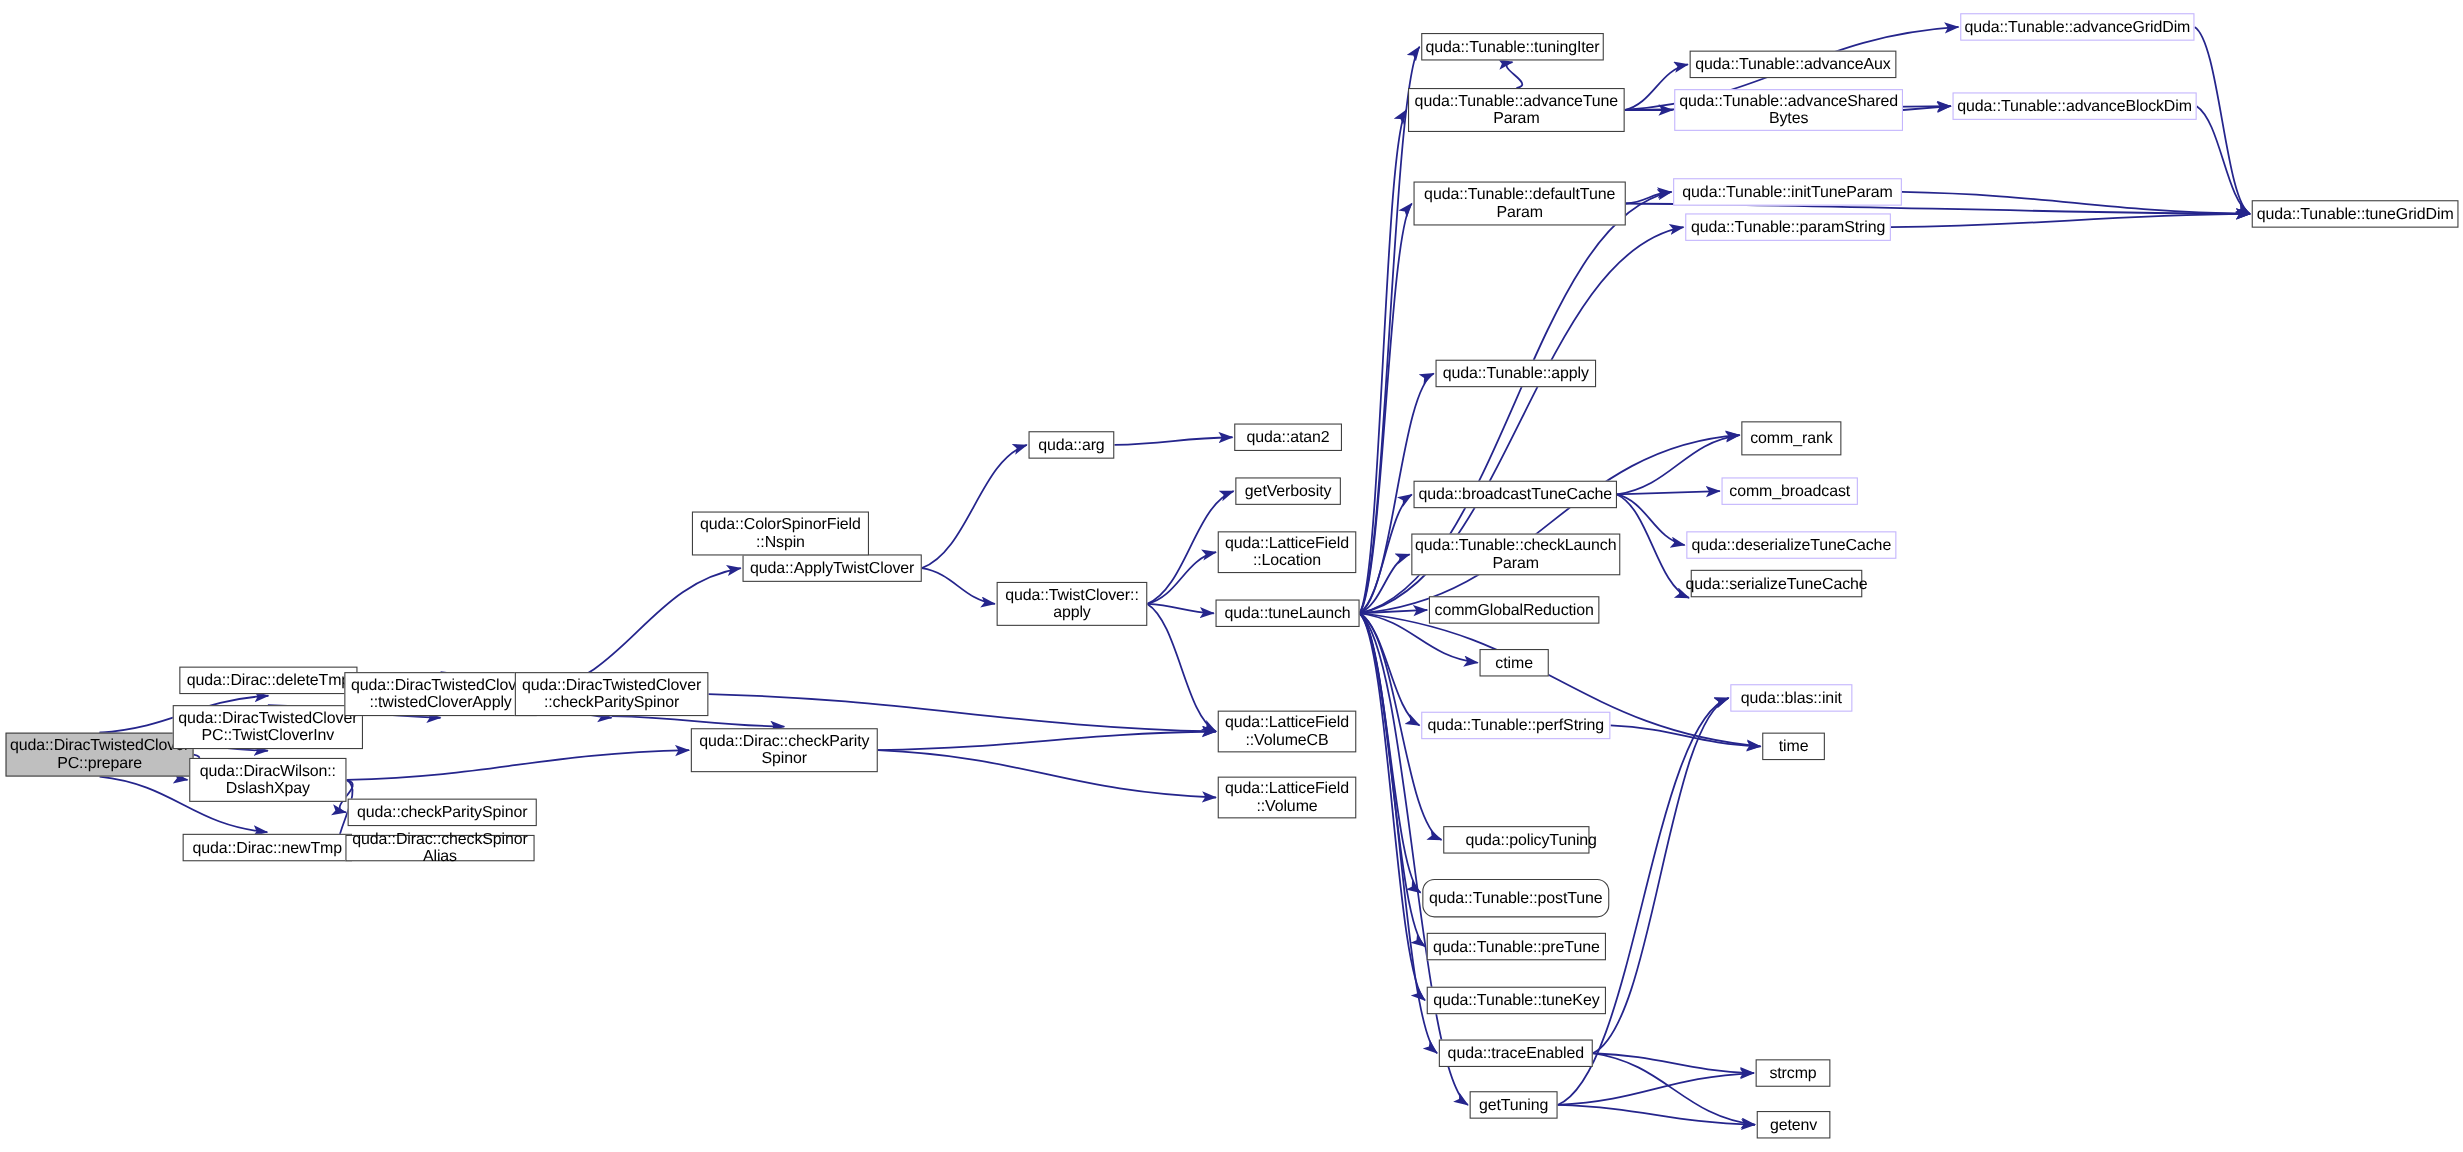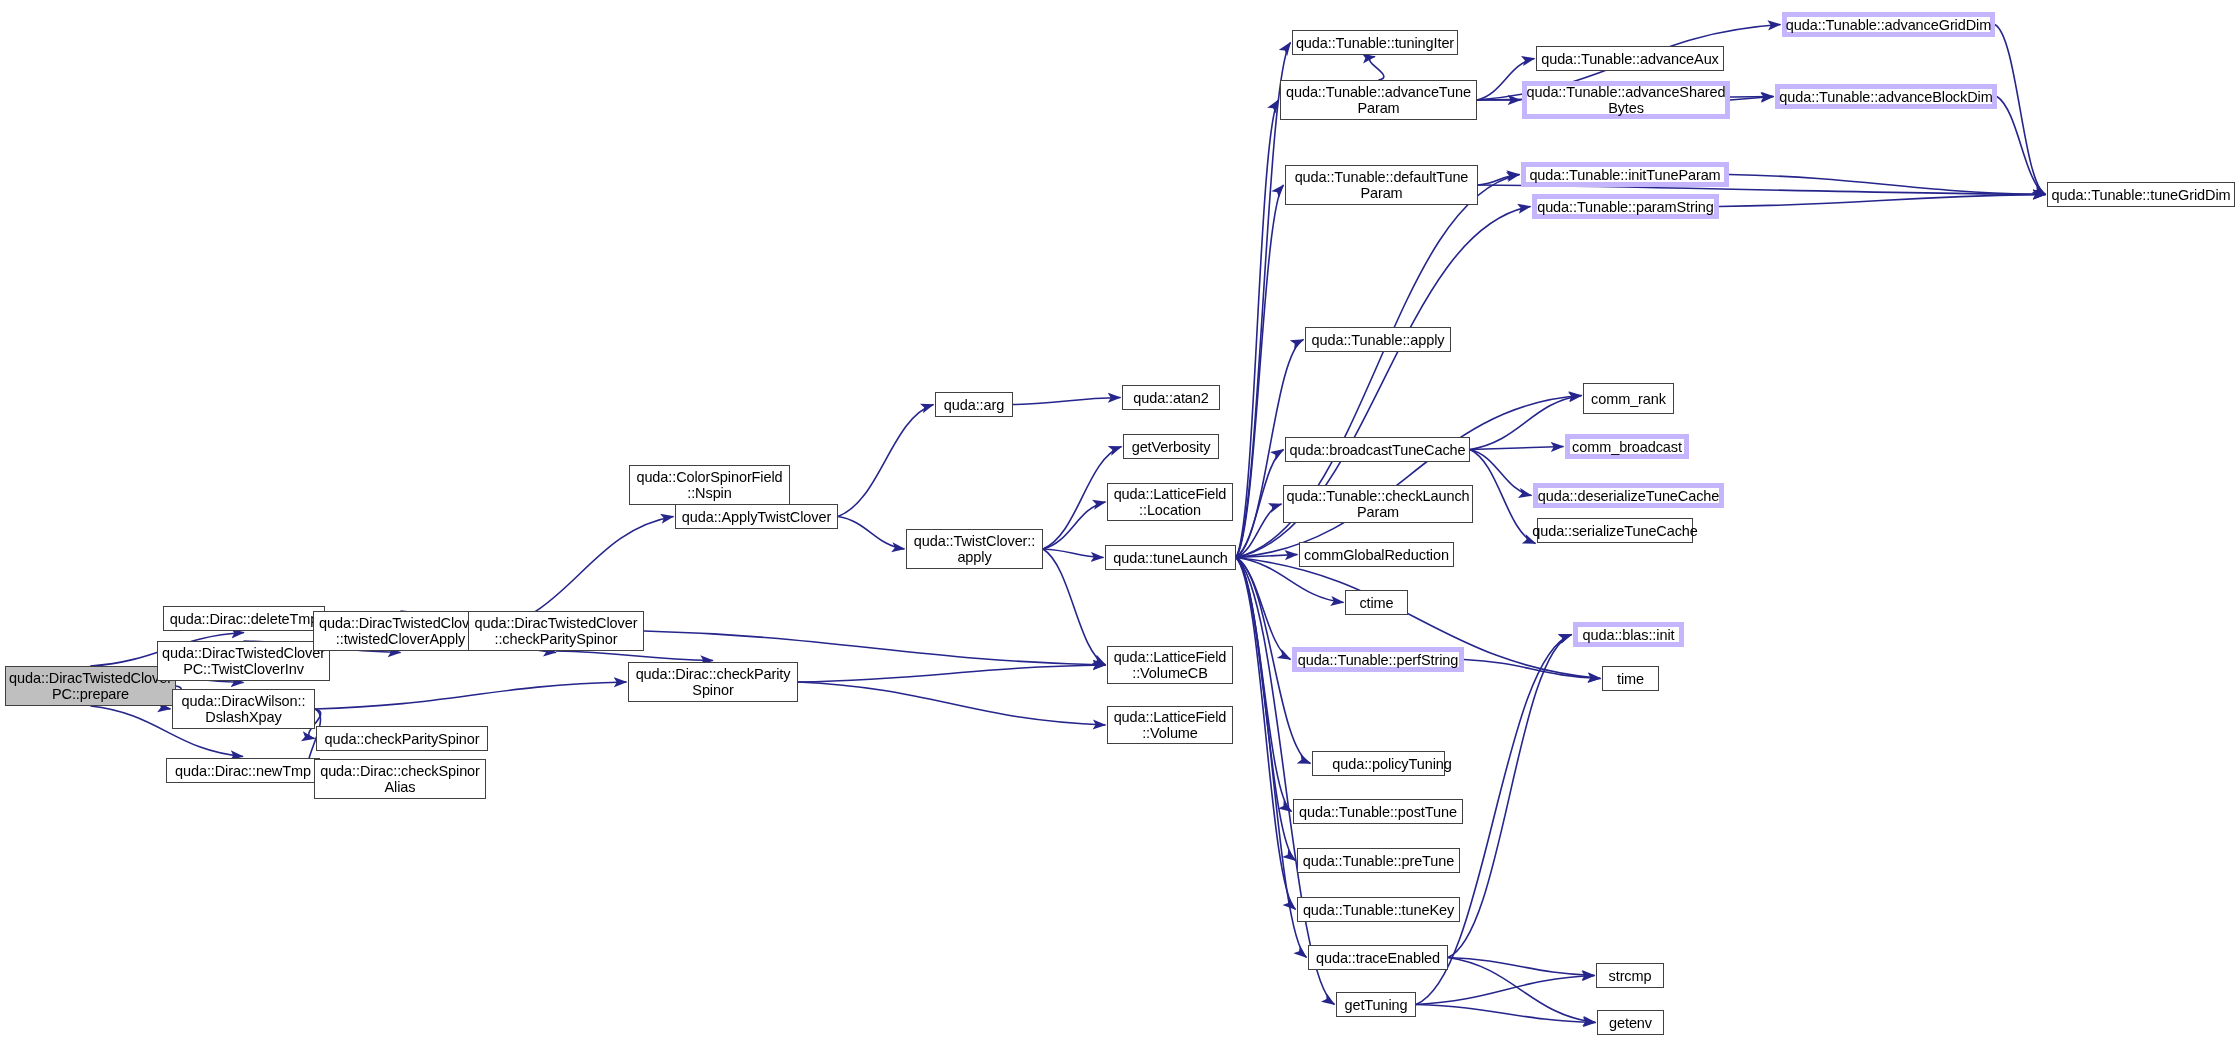--- a/index.html
+++ b/index.html
@@ -39,21 +39,21 @@
     letter-spacing: -0.1px;
     padding: 0 3px;
     white-space: pre-line;
     z-index: 5;
   }
   .node.root {
     background: #bfbfbf;
     border: 1px solid #404040;
   }
   .node.hot {
-    border: 5px solid #c4b5fd;
+    border: 1px solid #c4b5fd;
   }
 </style>
 </head>
 <body>
 
 <div id="canvas">
   <svg id="edges" viewBox="0 0 2239 1047" preserveAspectRatio="none">
     <defs>
       <marker id="arrow" markerWidth="9" markerHeight="9" refX="8" refY="3.2" orient="auto" markerUnits="strokeWidth">
         <path d="M0,0 L8.5,3.2 L0,6.4 L1.9,3.2 z" fill="#25258c"></path>
@@ -131,21 +131,21 @@
 PC::prepare</div>
       <div class="node" style="left: 163px; top: 606px; width: 162px; height: 25px;">quda::Dirac::deleteTmp</div>
       <div class="node" style="left: 157px; top: 641px; width: 173px; height: 40px;">quda::DiracTwistedClover
 PC::TwistCloverInv</div>
       <div class="node" style="left: 172px; top: 689px; width: 143px; height: 40px;">quda::DiracWilson::
 DslashXpay</div>
       <div class="node" style="left: 166px; top: 758px; width: 154px; height: 25px;">quda::Dirac::newTmp</div>
       <div class="node" style="left: 313px; top: 611px; width: 175px; height: 40px;">quda::DiracTwistedClover
 ::twistedCloverApply</div>
       <div class="node" style="left: 316px; top: 726px; width: 172px; height: 25px;">quda::checkParitySpinor</div>
-      <div class="node" style="left: 314px; top: 759px; width: 172px; height: 40px;">quda::Dirac::checkSpinor
+      <div class="node" style="left: 314px; top: 759px; width: 172px; height: 24px;">quda::Dirac::checkSpinor
 Alias</div>
       <div class="node" style="left: 468px; top: 611px; width: 176px; height: 40px;">quda::DiracTwistedClover
 ::checkParitySpinor</div>
       <div class="node" style="left: 675px; top: 504px; width: 163px; height: 25px;">quda::ApplyTwistClover</div>
       <div class="node" style="left: 628px; top: 662px; width: 170px; height: 40px;">quda::Dirac::checkParity
 Spinor</div>
       <div class="node" style="left: 629px; top: 465px; width: 161px; height: 40px;">quda::ColorSpinorField
 ::Nspin</div>
       <div class="node" style="left: 906px; top: 529px; width: 137px; height: 40px;">quda::TwistClover::
 apply</div>
@@ -165,21 +165,21 @@
       <div class="node" style="left: 1285px; top: 165px; width: 193px; height: 40px;">quda::Tunable::defaultTune
 Param</div>
       <div class="node" style="left: 1305px; top: 327px; width: 146px; height: 25px;">quda::Tunable::apply</div>
       <div class="node" style="left: 1285px; top: 437px; width: 185px; height: 25px;">quda::broadcastTuneCache</div>
       <div class="node" style="left: 1283px; top: 485px; width: 190px; height: 38px;">quda::Tunable::checkLaunch
 Param</div>
       <div class="node" style="left: 1299px; top: 542px; width: 155px; height: 25px;">commGlobalReduction</div>
       <div class="node" style="left: 1345px; top: 590px; width: 63px; height: 25px;">ctime</div>
       <div class="node hot" style="left: 1292px; top: 647px; width: 172px; height: 25px;">quda::Tunable::perfString</div>
       <div class="node" style="left: 1312px; top: 751px; width: 133px; height: 25px; padding-left: 30px;">quda::policyTuning</div>
-      <div class="node" style="left: 1293px; top: 799px; width: 170px; height: 25px;">quda::Tunable::postTune</div>
+      <div class="node" style="left: 1293px; top: 799px; width: 170px; height: 35px; border-radius: 11px;">quda::Tunable::postTune</div>
       <div class="node" style="left: 1297px; top: 848px; width: 163px; height: 25px;">quda::Tunable::preTune</div>
       <div class="node" style="left: 1297px; top: 897px; width: 163px; height: 25px;">quda::Tunable::tuneKey</div>
       <div class="node" style="left: 1308px; top: 945px; width: 140px; height: 25px;">quda::traceEnabled</div>
       <div class="node" style="left: 1336px; top: 992px; width: 80px; height: 25px;">getTuning</div>
       <div class="node" style="left: 1536px; top: 46px; width: 188px; height: 25px;">quda::Tunable::advanceAux</div>
       <div class="node hot" style="left: 1522px; top: 81px; width: 208px; height: 38px;">quda::Tunable::advanceShared
 Bytes</div>
       <div class="node hot" style="left: 1521px; top: 162px; width: 208px; height: 25px;">quda::Tunable::initTuneParam</div>
       <div class="node hot" style="left: 1532px; top: 194px; width: 187px; height: 25px;">quda::Tunable::paramString</div>
       <div class="node" style="left: 1583px; top: 383px; width: 91px; height: 31px;">comm_rank</div>

